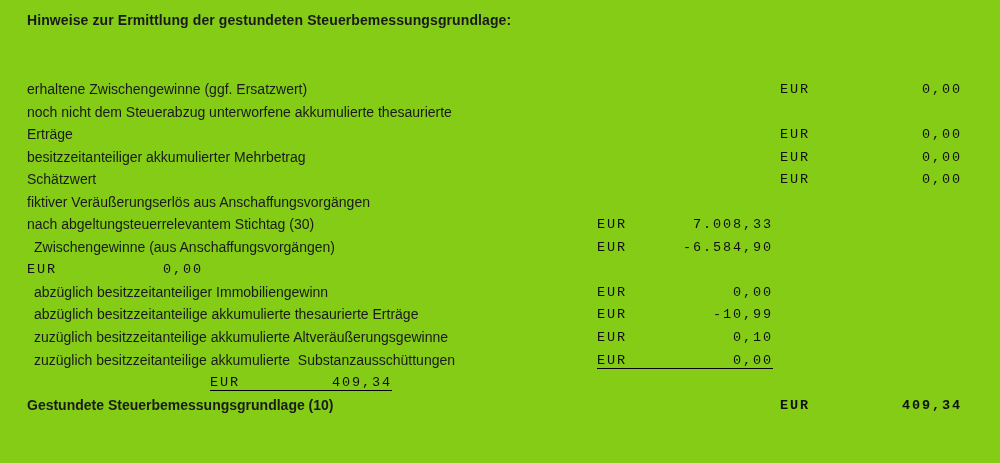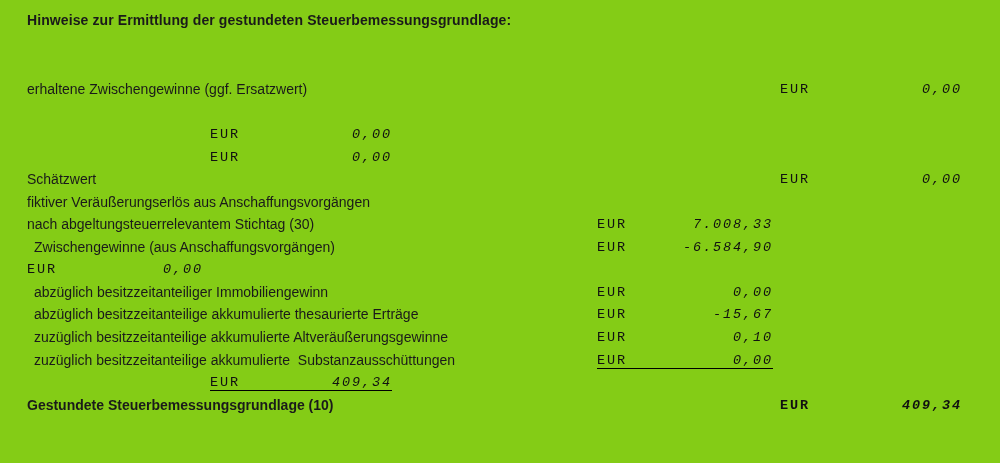--- a/index.html
+++ b/index.html
@@ -53,21 +53,21 @@
   }
   .cell.mid   { flex: 0 0 176px; width: 176px; margin-right: 7px; }
   .cell.right { flex: 0 0 182px; width: 182px; }
   .mono {
     font-family: "Liberation Mono", monospace;
     font-size: 13.5px;
     letter-spacing: 1.9px;
     color: #111111;
     white-space: pre;
   }
-  .cell .val { text-align: left; font-style: italic; }
+  .cell .val { text-align: left; }
   .cell.underline { border-bottom: 1px solid #000000; }
   .row.bold .cell-label { font-weight: bold; }
   .row.bold .mono { font-weight: bold; }
 </style>
 </head>
 <body>
 
 <div class="page">
 
   <div class="title">Hinweise zur Ermittlung der gestundeten Steuerbemessungsgrundlage:</div>
@@ -80,42 +80,45 @@
         <span class="mono"></span>
         <span class="mono val"></span>
       </div>
       <div class="cell right">
         <span class="mono">EUR</span>
         <span class="mono val">0,00</span>
       </div>
     </div>
 
     <div class="row">
-      <div class="cell mid">
-        <span class="mono"></span>
-        <span class="mono val"></span>
-      </div>
-      <div class="cell right">
-        <span class="mono"></span>
-        <span class="mono val"></span>
-      </div>
-    </div>
-
-    <div class="row">
-      <div class="cell mid">
-        <span class="mono"></span>
-        <span class="mono val"></span>
-      </div>
-      <div class="cell right">
-        <span class="mono">EUR</span>
-        <span class="mono val">0,00</span>
-      </div>
-    </div>
-
-    <div class="row">
+      <div class="cell-label">noch nicht dem Steuerabzug unterworfene akkumulierte thesaurierte</div>
+      <div class="cell mid">
+        <span class="mono"></span>
+        <span class="mono val"></span>
+      </div>
+      <div class="cell right">
+        <span class="mono"></span>
+        <span class="mono val"></span>
+      </div>
+    </div>
+
+    <div class="row">
+      <div class="cell-label">Erträge</div>
+      <div class="cell mid">
+        <span class="mono"></span>
+        <span class="mono val"></span>
+      </div>
+      <div class="cell right">
+        <span class="mono">EUR</span>
+        <span class="mono val">0,00</span>
+      </div>
+    </div>
+
+    <div class="row">
+      <div class="cell-label">besitzzeitanteiliger akkumulierter Mehrbetrag</div>
       <div class="cell mid">
         <span class="mono"></span>
         <span class="mono val"></span>
       </div>
       <div class="cell right">
         <span class="mono">EUR</span>
         <span class="mono val">0,00</span>
       </div>
     </div>
 
@@ -188,21 +191,21 @@
       <div class="cell right">
         <span class="mono"></span>
         <span class="mono val"></span>
       </div>
     </div>
 
     <div class="row indent">
       <div class="cell-label">abzüglich besitzzeitanteilige akkumulierte thesaurierte Erträge</div>
       <div class="cell mid">
         <span class="mono">EUR</span>
-        <span class="mono val">-15,67</span>
+        <span class="mono val">-10,99</span>
       </div>
       <div class="cell right">
         <span class="mono"></span>
         <span class="mono val"></span>
       </div>
     </div>
 
     <div class="row indent">
       <div class="cell-label">zuzüglich besitzzeitanteilige akkumulierte Altveräußerungsgewinne</div>
       <div class="cell mid">

